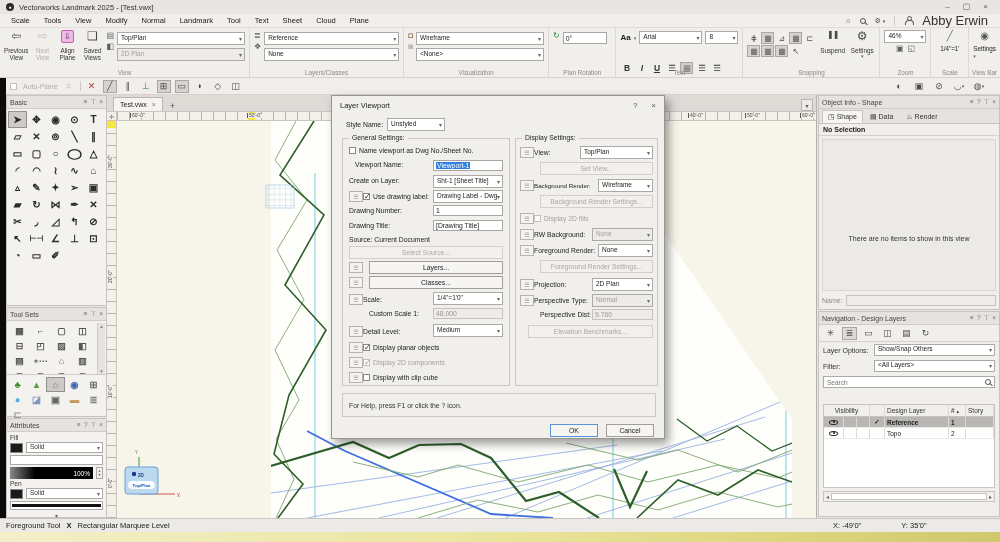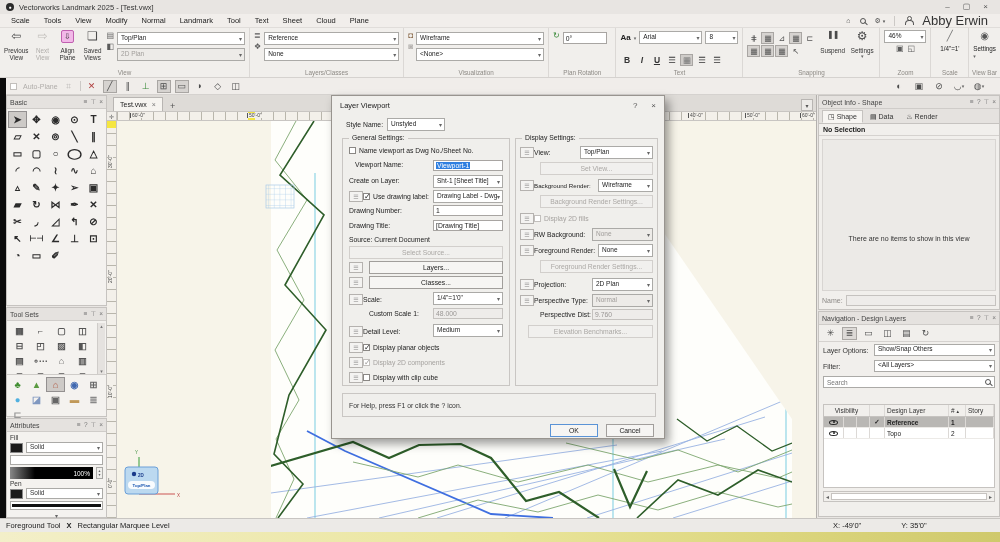--- a/index.html
+++ b/index.html
@@ -219,21 +219,21 @@
       <div class="dd" style="width:128px">&lt;None&gt;</div>
     </div>
     <div class="rlabel">Visualization</div>
   </div>
   <div class="rsec" style="width:76px">
     <span class="smic" style="color:#3a8a3a;padding-top:2px">↻</span>
     <div class="inp" style="width:44px;height:12px;margin-top:2px">0°</div>
     <div class="rlabel">Plan Rotation</div>
   </div>
   <div class="rsec" style="width:127px">
-    <div class="col" style="width:100%;gap:10px;padding-top:1px">
+    <div class="col" style="width:100%;gap:18px;padding-top:1px">
       <div style="display:flex;gap:3px;align-items:center">
         <span style="font-size:8px;font-weight:bold">Aa</span>
           <span style="font-size:5px;color:#666">▾</span>
         <div class="dd" style="width:66px">Arial</div>
         <div class="dd" style="width:34px">8</div>
       </div>
       <div style="display:flex;gap:2px">
         <span class="tbtn">B</span>
         <span class="tbtn" style="font-style:italic">I</span>
         <span class="tbtn" style="text-decoration:underline">U</span>

